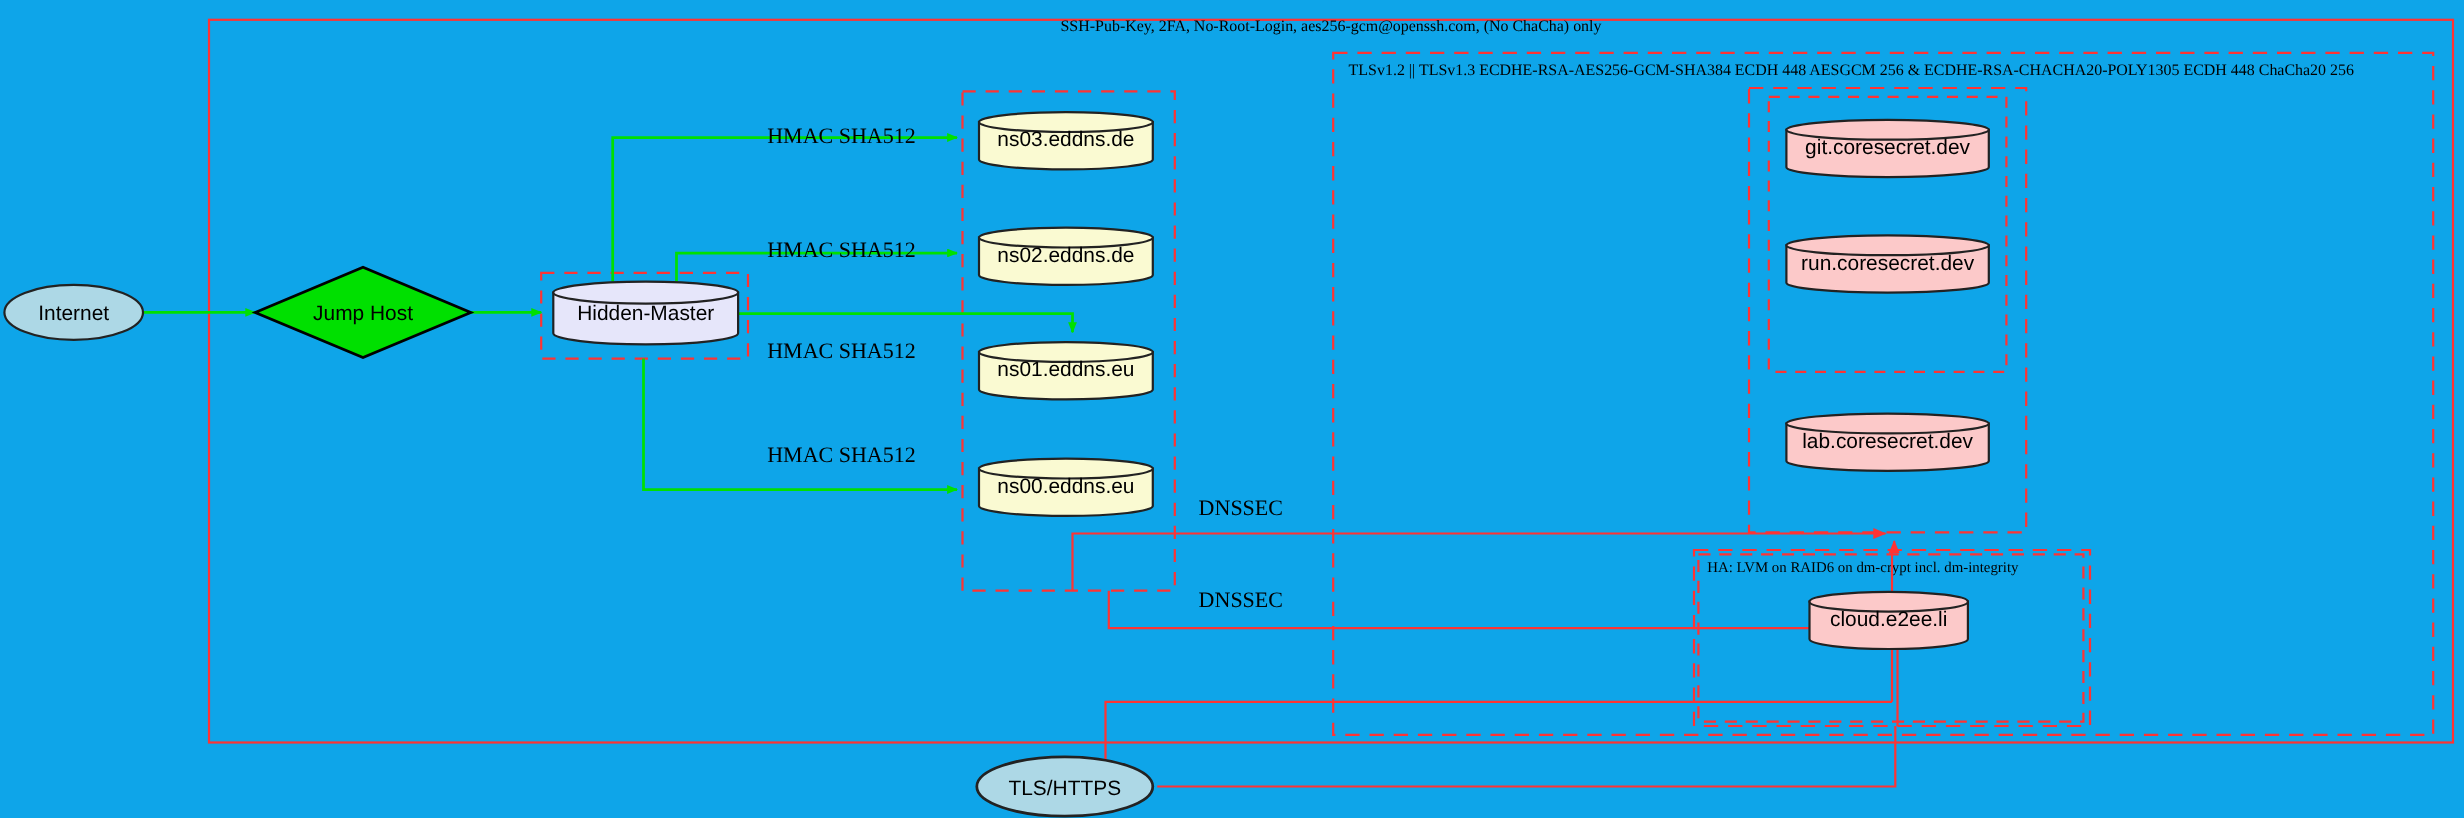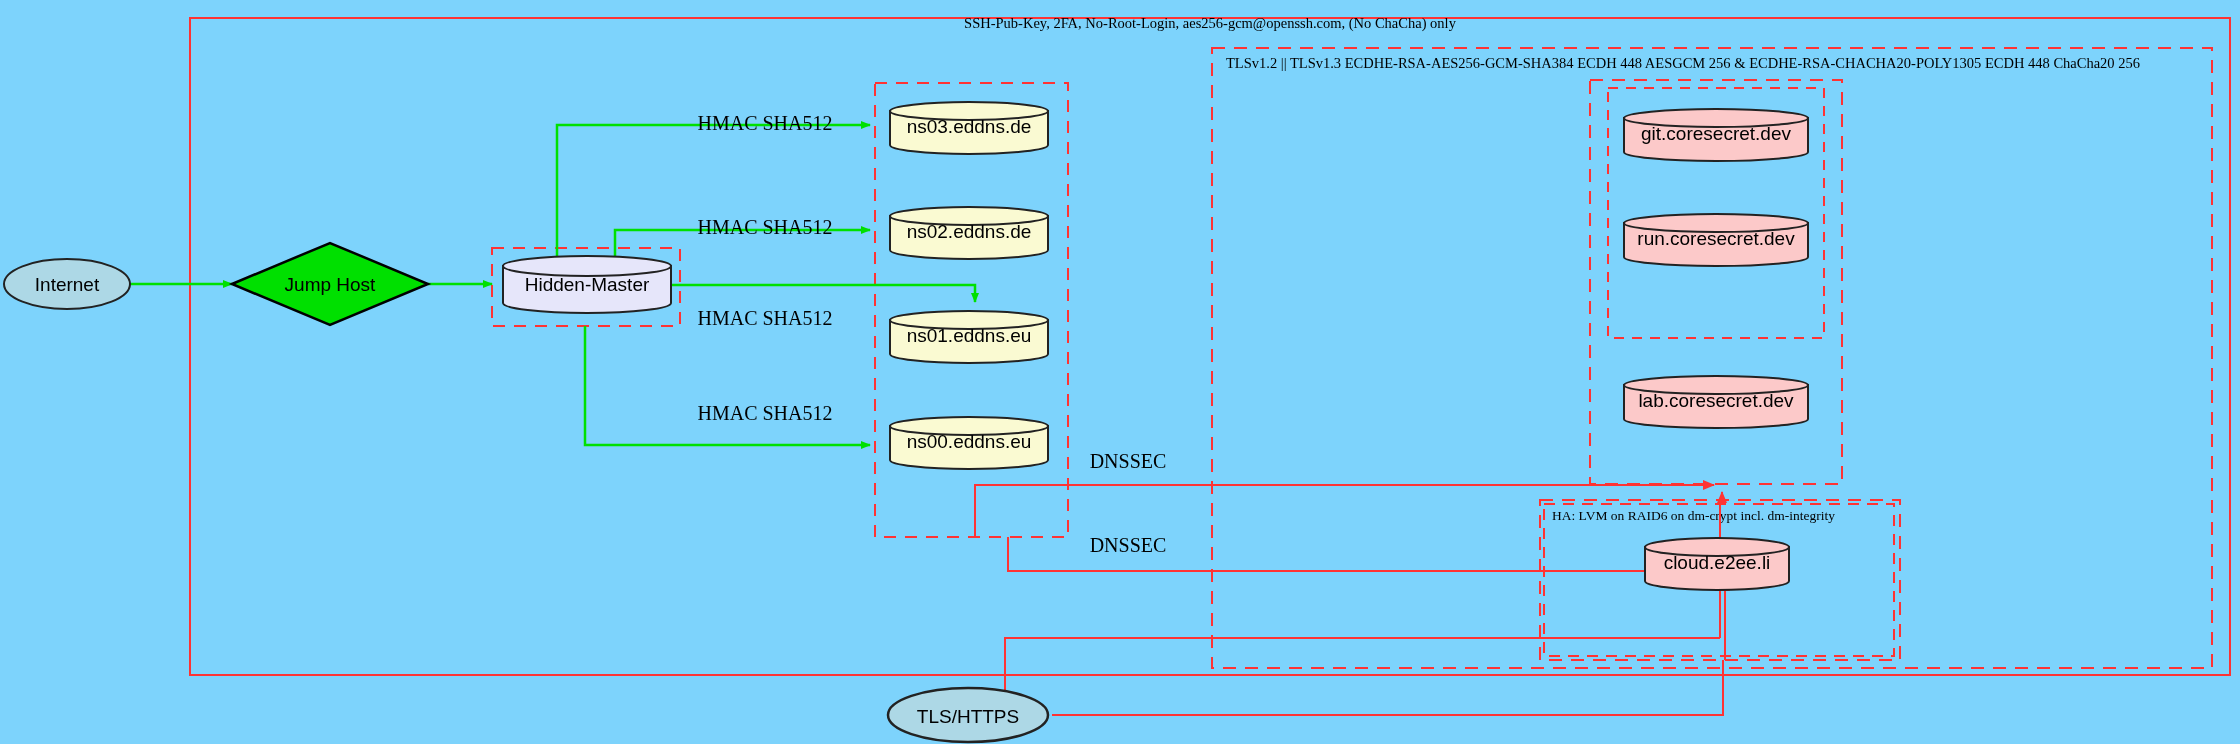--- a/index.html
+++ b/index.html
@@ -4,21 +4,21 @@
 <style>
   html, body {
     margin: 0;
     padding: 0;
     background: #ffffff;
   }
   #stage {
     position: relative;
     width: 2240px;
     height: 744px;
-    background: #7dd3fc;
+    background: #0ea5e9;
     overflow: hidden;
     font-family: "Liberation Sans", sans-serif;
   }
   svg.diagram {
     position: absolute;
     left: 0;
     top: 0;
     width: 2240px;
     height: 744px;
   }

